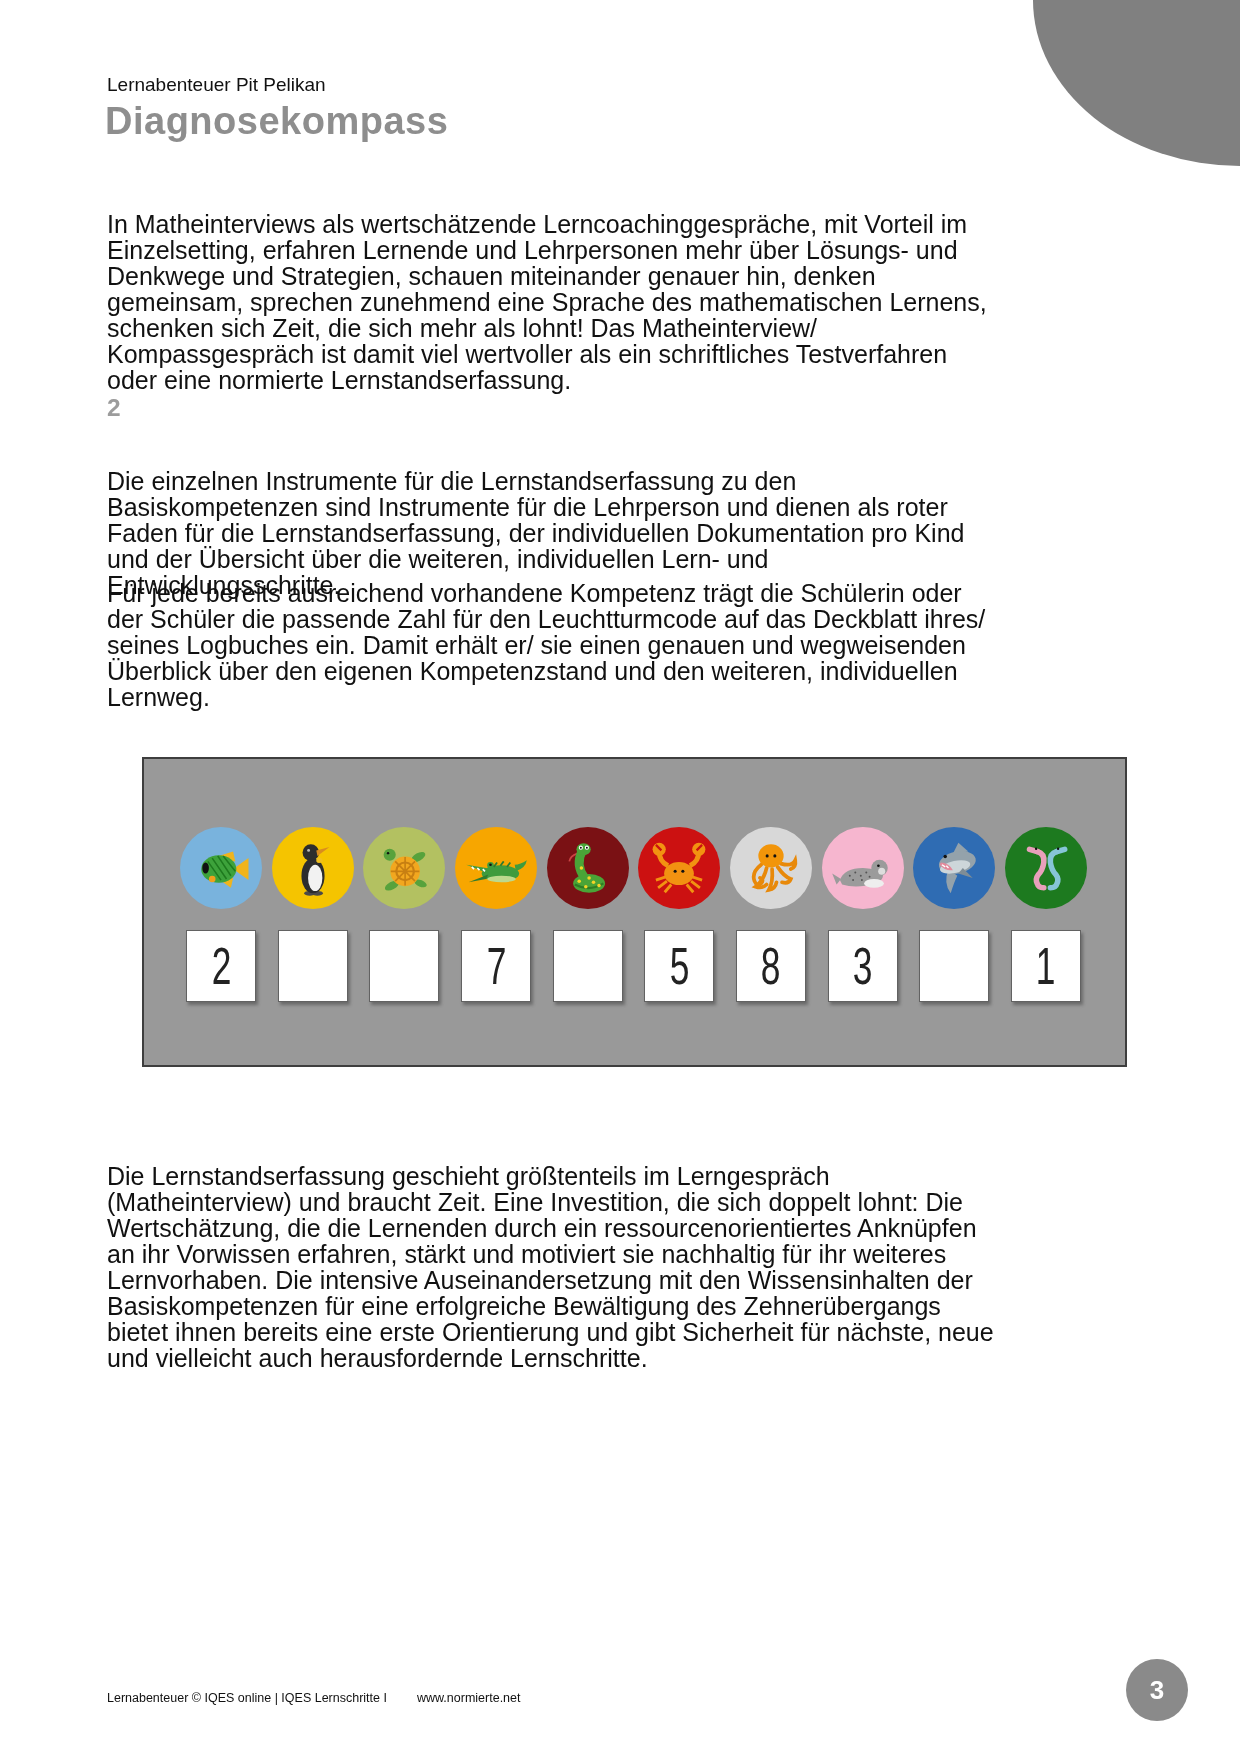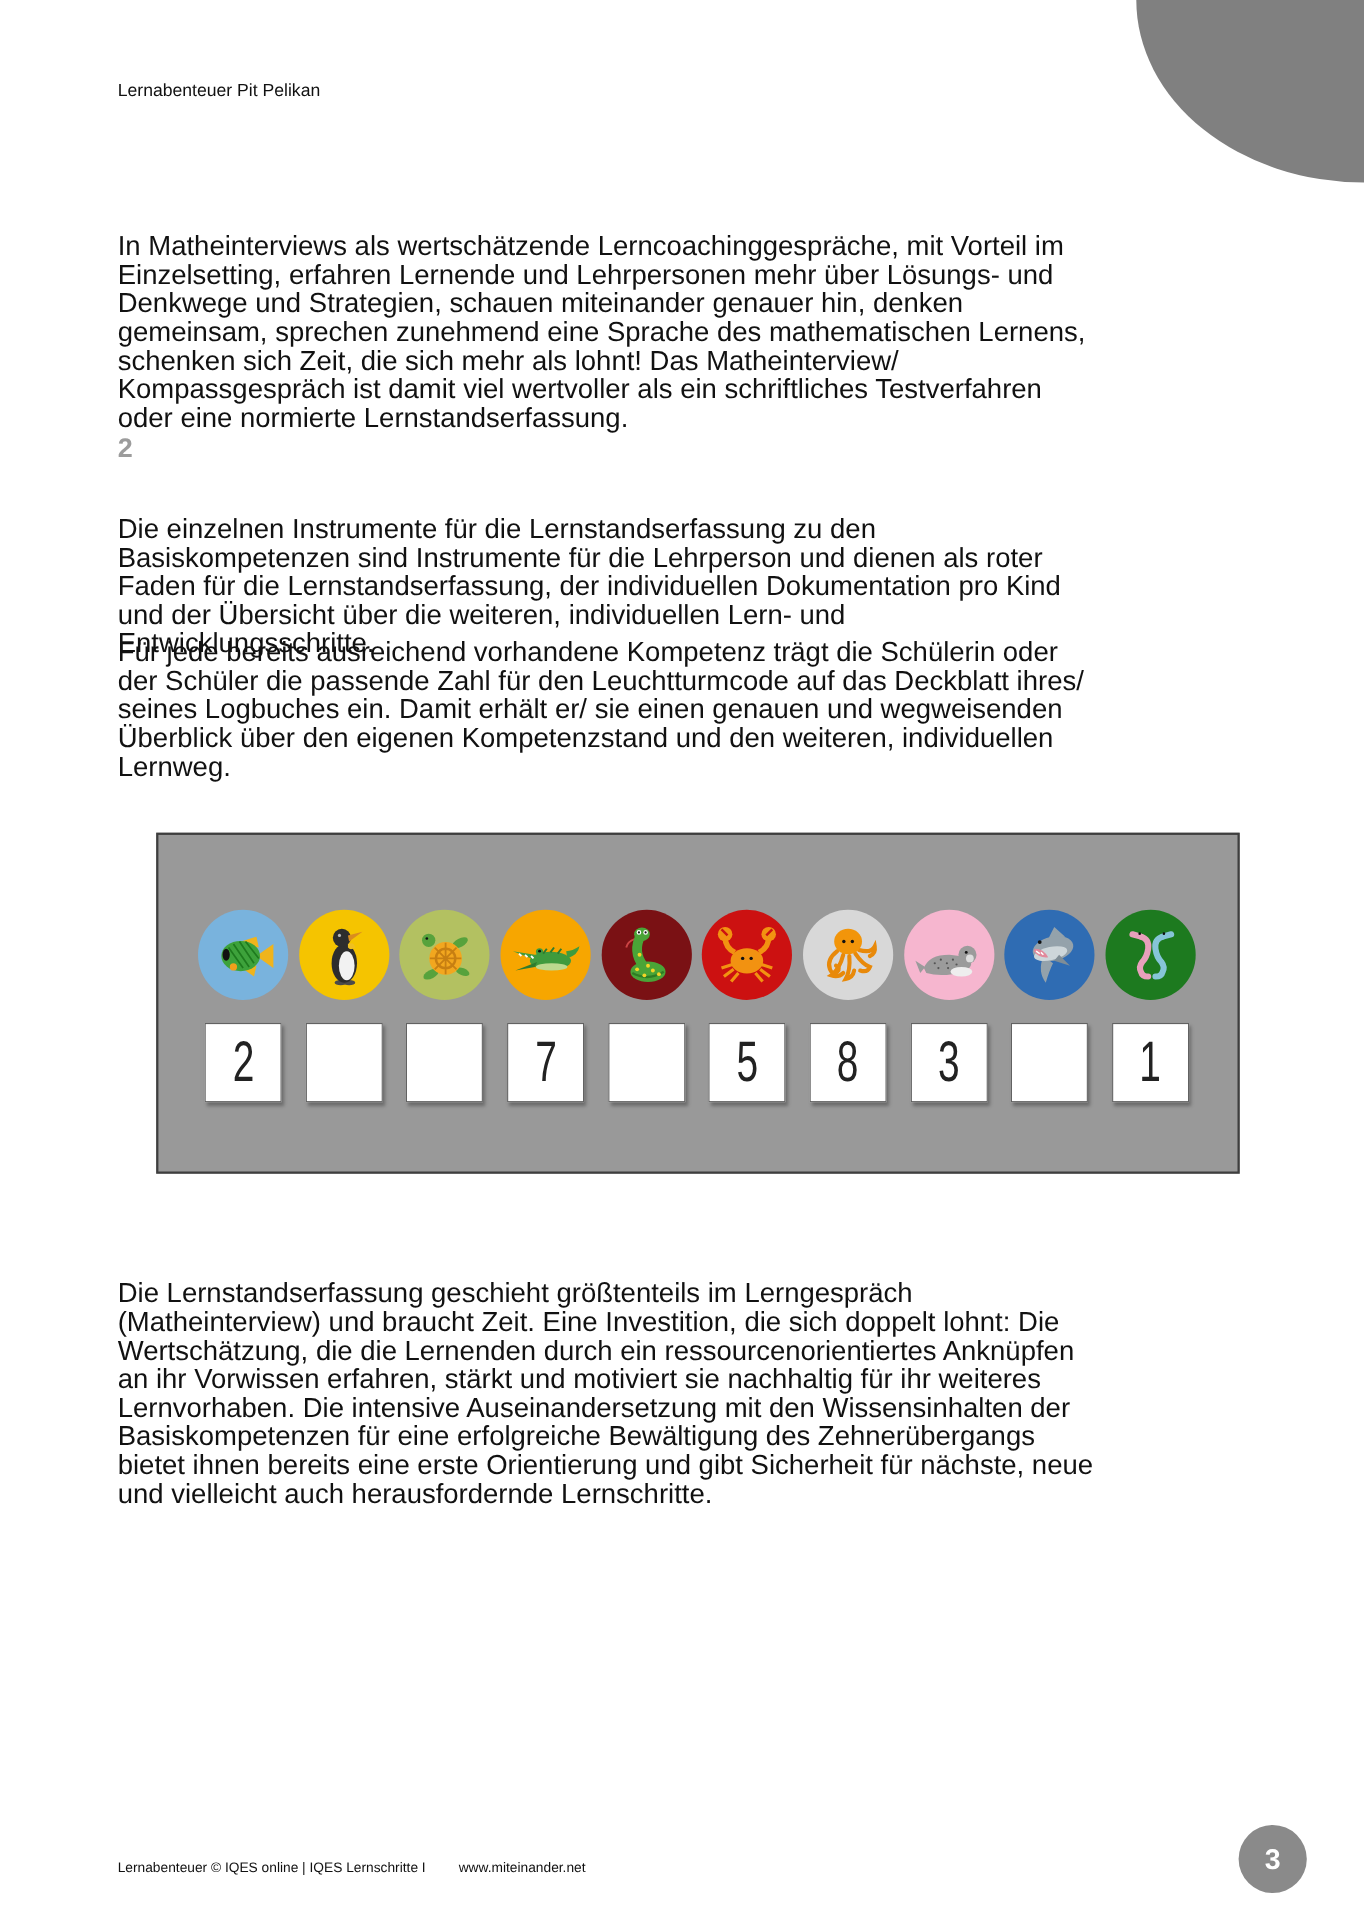--- a/index.html
+++ b/index.html
@@ -5,21 +5,21 @@
   html,body{margin:0;padding:0;background:#e9e9e9;}
   .page{
     position:relative;width:1240px;height:1754px;background:#ffffff;
     overflow:hidden;font-family:"Liberation Sans", sans-serif;color:#1a1a1a;
     margin:0 auto;
   }
   .corner-blob{
     position:absolute;top:0;right:0;width:207px;height:166px;
     border-radius:0 0 0 100%;
   }
-  .eyebrow{position:absolute;left:107px;top:74px;font-size:16px;color:#111;}
+  .eyebrow{position:absolute;left:107px;top:74px;font-size:19px;color:#111;}
   .doc-title{position:absolute;left:105px;top:100px;font-size:38px;font-weight:bold;color:#8e8e8e;letter-spacing:.5px;}
   .para{position:absolute;left:107px;width:887px;font-size:25px;line-height:26px;color:#111;}
   .p1{top:186px;}
   .p2{top:443px;}
   .p3{top:555px;}
   .p4{top:1138px;}
   .section-heading{
     position:absolute;left:107px;top:394px;width:887px;display:flex;
     font-size:24.5px;font-weight:bold;color:#9c9c9c;
   }
@@ -53,20 +53,21 @@
   }
 </style>
 </head>
 <body>
 
 <div class="page">
 
   <div class="corner-blob" style="background-color: rgb(128, 128, 128);"></div>
 
   <div class="eyebrow">Lernabenteuer Pit Pelikan</div>
+  <div class="doc-title">Diagnosekompass</div>
 
   <p class="para p1">In Matheinterviews als wertschätzende Lerncoachinggespräche, mit Vorteil im Einzelsetting, erfahren Lernende und Lehrpersonen mehr über Lösungs- und Denkwege und Strategien, schauen miteinander genauer hin, denken gemeinsam, sprechen zunehmend eine Sprache des mathematischen Lernens, schenken sich Zeit, die sich mehr als lohnt! Das Matheinterview/ Kompassgespräch ist damit viel wertvoller als ein schriftliches Testverfahren oder eine normierte Lernstandserfassung.</p>
 
   <div class="section-heading">
     <span class="num">2</span>
   </div>
 
   <p class="para p3">Für jede bereits ausreichend vorhandene Kompetenz trägt die Schülerin oder der Schüler die passende Zahl für den Leuchtturmcode auf das Deckblatt ihres/ seines Logbuches ein. Damit erhält er/ sie einen genauen und wegweisenden Überblick über den eigenen Kompetenzstand und den weiteren, individuellen Lernweg.</p>
   <p class="para p2">Die einzelnen Instrumente für die Lernstandserfassung zu den Basiskompetenzen sind Instrumente für die Lehrperson und dienen als roter Faden für die Lernstandserfassung, der individuellen Dokumentation pro Kind und der Übersicht über die weiteren, individuellen Lern- und Entwicklungsschritte.</p>
 
@@ -270,20 +271,20 @@
       <div class="numbox">
         <span>1</span>
       </div>
     </div>
 
   </div>
 
   <p class="para p4">Die Lernstandserfassung geschieht größtenteils im Lerngespräch (Matheinterview) und braucht Zeit. Eine Investition, die sich doppelt lohnt: Die Wertschätzung, die die Lernenden durch ein ressourcenorientiertes Anknüpfen an ihr Vorwissen erfahren, stärkt und motiviert sie nachhaltig für ihr weiteres Lernvorhaben. Die intensive Auseinandersetzung mit den Wissensinhalten der Basiskompetenzen für eine erfolgreiche Bewältigung des Zehnerübergangs bietet ihnen bereits eine erste Orientierung und gibt Sicherheit für nächste, neue und vielleicht auch herausfordernde Lernschritte.</p>
 
   <div class="footer">
-    <span>Lernabenteuer © IQES online | IQES Lernschritte I</span><span class="url">www.miteinander.net</span>
+    <span>Lernabenteuer © IQES online | IQES Lernschritte I</span><span class="url">www.normierte.net</span>
   </div>
 
   <div class="page-circle" style="background-color: rgb(138, 138, 138);">
     <span>3</span>
   </div>
 
 </div>
 
 </body></html>

